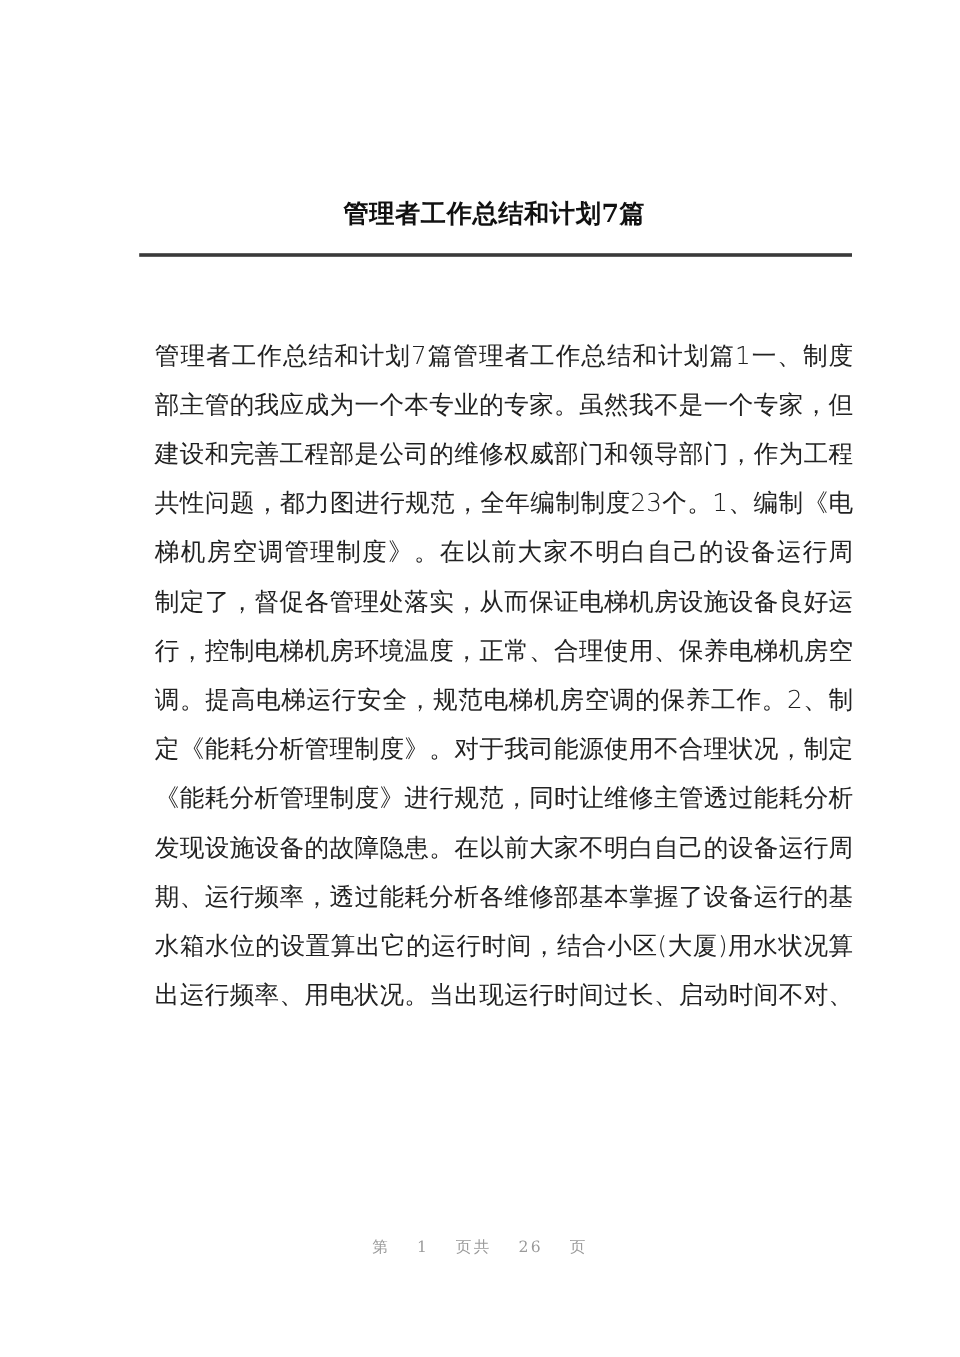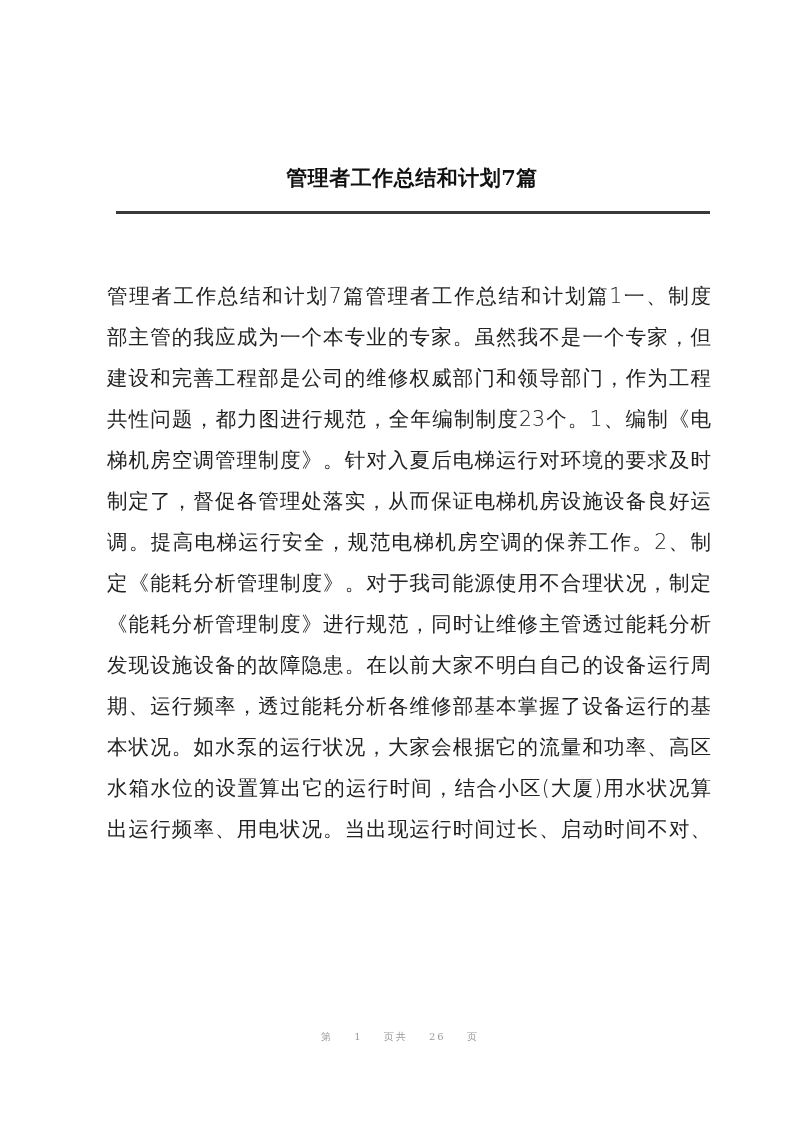--- a/index.html
+++ b/index.html
@@ -46,55 +46,56 @@
       display: block;
       height: 41px;
       line-height: 41px;
       font-size: 20.5px;
       white-space: nowrap;
       text-align: justify;
       text-align-last: justify;
       color: #222222;
       font-family: "DejaVu Sans", "Liberation Sans", sans-serif;
       font-weight: 300;
+      margin-left: 22px;
     }
     .page-footer {
       position: absolute;
       top: 1030px;
       left: 0;
       width: 800px;
       text-align: center;
-      font-size: 10px;
+      font-size: 13px;
       color: #9a9a9a;
       word-spacing: 8px;
       letter-spacing: 2px;
     }
     .page-footer span {
       margin: 0 4px;
     }
   </style>
 </head>
 <body>
 
 <div class="page-title">管理者工作总结和计划7篇</div>
 <div class="title-rule"></div>
 
 <div class="body-text">
   <span class="body-line">管理者工作总结和计划7篇管理者工作总结和计划篇1一、制度</span>
   <span class="body-line">部主管的我应成为一个本专业的专家。虽然我不是一个专家，但</span>
   <span class="body-line">建设和完善工程部是公司的维修权威部门和领导部门，作为工程</span>
   <span class="body-line">共性问题，都力图进行规范，全年编制制度23个。1、编制《电</span>
-  <span class="body-line">梯机房空调管理制度》。针对入夏后电梯运行对环境的要求及时</span>
+  <span class="body-line">梯机房空调管理制度》。在以前大家不明白自己的设备运行周</span>
   <span class="body-line">制定了，督促各管理处落实，从而保证电梯机房设施设备良好运</span>
+  <span class="body-line">行，控制电梯机房环境温度，正常、合理使用、保养电梯机房空</span>
   <span class="body-line">调。提高电梯运行安全，规范电梯机房空调的保养工作。2、制</span>
   <span class="body-line">定《能耗分析管理制度》。对于我司能源使用不合理状况，制定</span>
   <span class="body-line">《能耗分析管理制度》进行规范，同时让维修主管透过能耗分析</span>
   <span class="body-line">发现设施设备的故障隐患。在以前大家不明白自己的设备运行周</span>
   <span class="body-line">期、运行频率，透过能耗分析各维修部基本掌握了设备运行的基</span>
-  <span class="body-line">本状况。如水泵的运行状况，大家会根据它的流量和功率、高区</span>
   <span class="body-line">水箱水位的设置算出它的运行时间，结合小区(大厦)用水状况算</span>
   <span class="body-line">出运行频率、用电状况。当出现运行时间过长、启动时间不对、</span>
 </div>
 
 <div class="page-footer">
   <span>第</span>
   <span>1</span>
   <span>页共</span>
   <span>26</span>
   <span>页</span>

